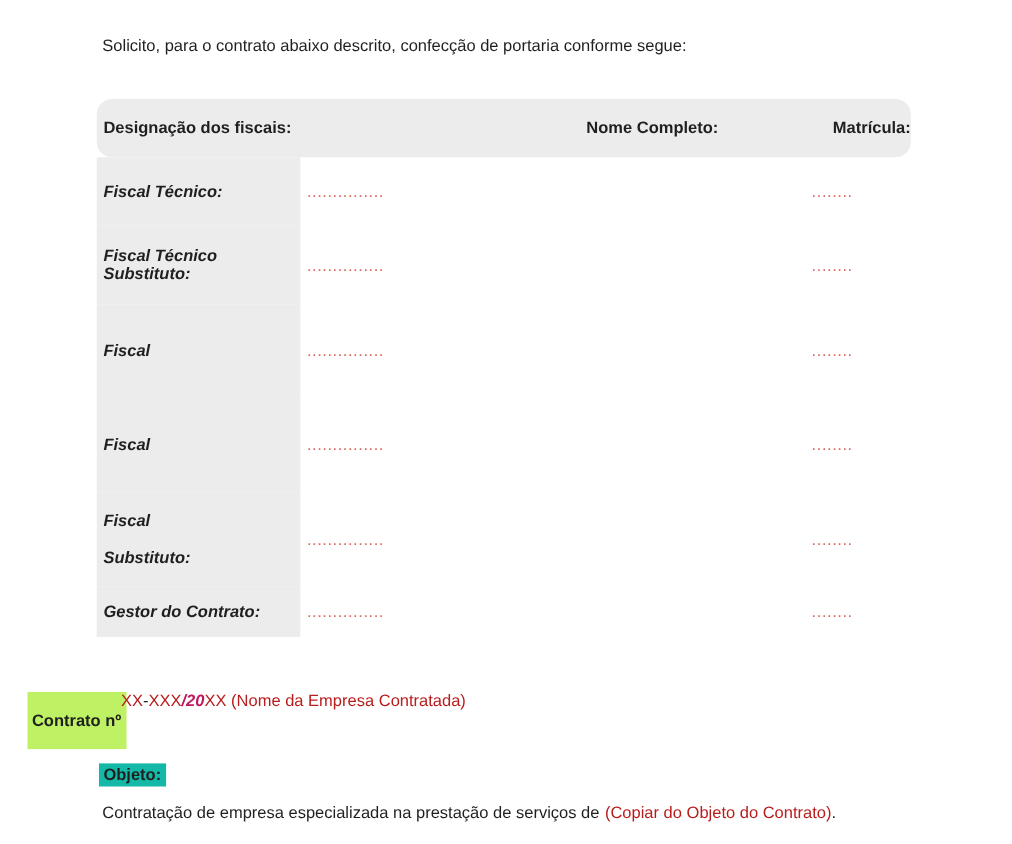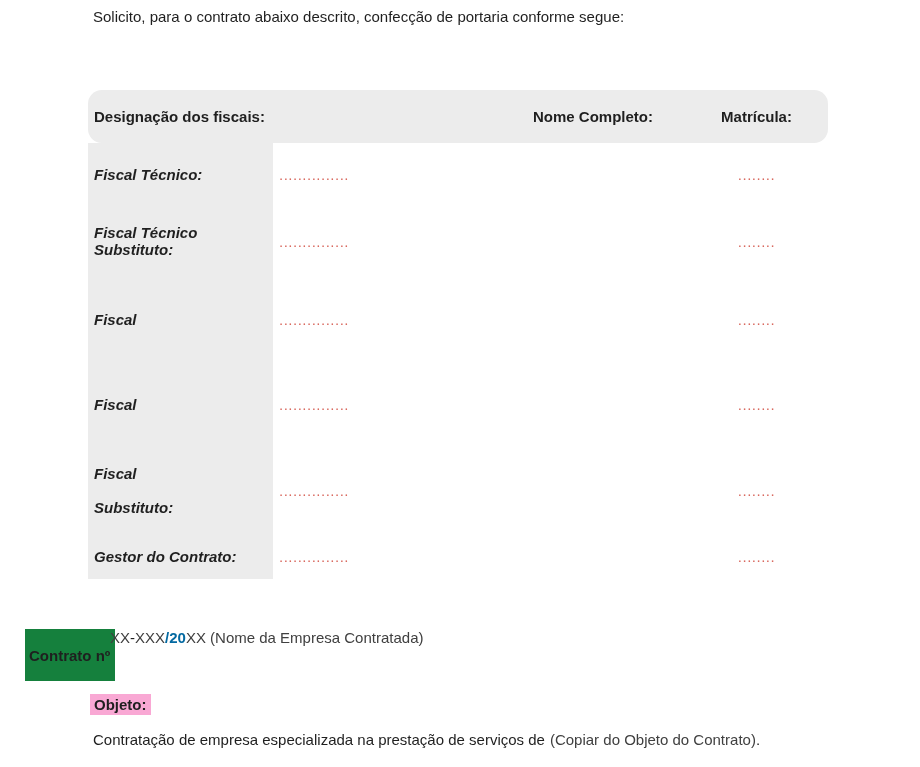--- a/index.html
+++ b/index.html
@@ -1,47 +1,47 @@
 <!DOCTYPE html>
 <html><head>
 <meta charset="utf-8">
 <style>
   html,body{margin:0;padding:0;background:#ffffff;}
   body{
     width:920px;height:767px;position:relative;overflow:hidden;
     font-family:"Liberation Sans",sans-serif;
     font-size:15px;color:#1f1f1f;
   }
-  .intro{position:absolute;left:93px;top:8px;width:700px;}
+  .intro{position:absolute;left:93px;top:33px;width:700px;}
 
   
   .ftable{position:absolute;left:88px;top:90px;width:740px;}
   .thead{display:flex;background:#ececec;height:53px;align-items:center;font-weight:bold;border-radius:14px;}
   .trow{display:flex;}
   .c1{width:185px;box-sizing:border-box;padding-left:6px;}
   .c2{width:400px;box-sizing:border-box;padding-left:6px;}
-  .c3{width:155px;box-sizing:border-box;padding-left:12px;text-align:center;}
+  .c3{width:155px;box-sizing:border-box;padding-left:12px;text-align:right;}
   .thead .c2{text-align:right;padding-left:0;padding-right:20px;}
   .trow .c1{background:#ececec;display:flex;flex-direction:column;justify-content:center;font-weight:bold;font-style:italic;}
   .trow .c2,.trow .c3{display:flex;align-items:center;}
   .trow .c3{justify-content:center;}
   .dots{color:#d9695f;letter-spacing:0.5px;}
   .lblgap{margin-top:17px;}
   .r1{height:62px}.r2{height:72px}.r3{height:84px}.r4{height:86px}.r5{height:86px}.r6{height:46px}
 
   
-  .contract-box{position:absolute;left:25px;top:629px;width:90px;height:52px;background:#15803d;display:flex;align-items:center;}
+  .contract-box{position:absolute;left:25px;top:629px;width:90px;height:52px;background:#bef264;display:flex;align-items:center;}
   .contract-label{font-weight:bold;padding-left:4px;white-space:nowrap;}
   .contract-number{position:absolute;left:110px;top:629px;white-space:nowrap;}
-  .red{color:#404040;}
-  .blk{color:#0369a1;font-weight:bold;}
+  .red{color:#b91c1c;}
+  .blk{color:#be185d;font-weight:bold;font-style:italic;}
   .blkthin{color:#1f1f1f;}
 
   
-  .objeto-label{position:absolute;left:90px;top:694px;background:#f9a8d4;font-weight:bold;padding:2px 4px;}
+  .objeto-label{position:absolute;left:90px;top:694px;background:#14b8a6;font-weight:bold;padding:2px 4px;}
   .final{position:absolute;left:93px;top:731px;width:780px;white-space:nowrap;}
   .final .red{margin-left:5px;text-align:right;}
 </style>
 </head>
 <body>
 
 <div class="intro">Solicito, para o contrato abaixo descrito, confecção de portaria conforme segue:</div>
 
 <div class="ftable">
   <div class="thead">

